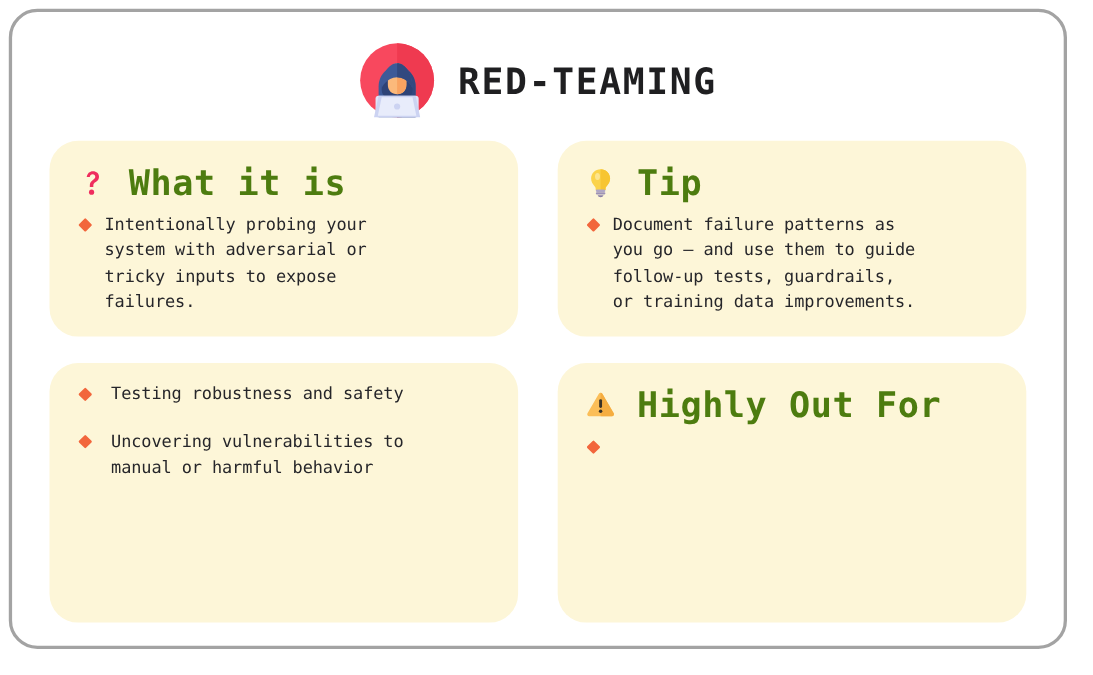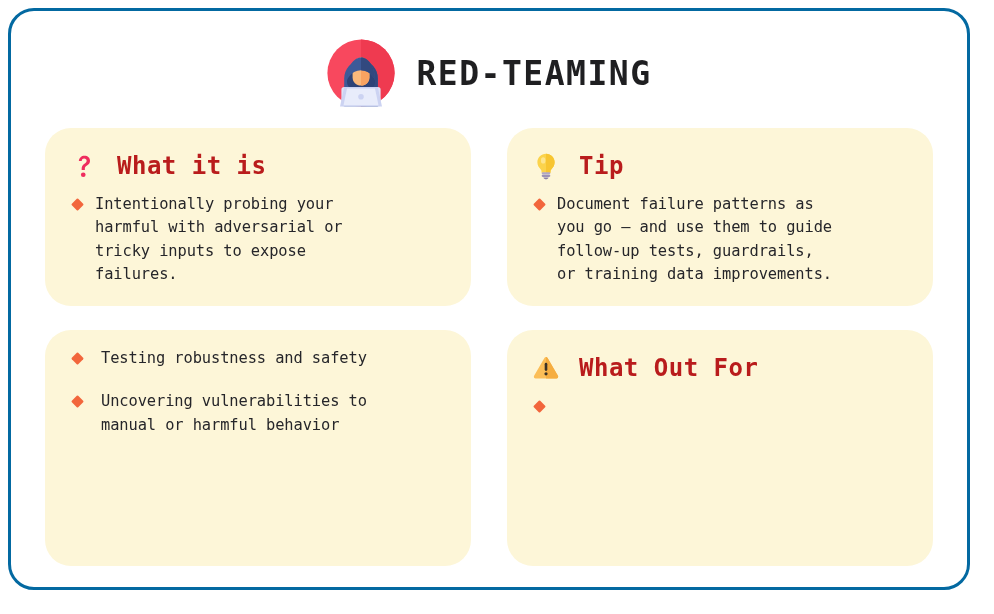--- a/index.html
+++ b/index.html
@@ -13,21 +13,21 @@
     font-family: "DejaVu Sans Mono", monospace;
     overflow: hidden;
   }
 
   #poster {
     position: absolute;
     left: 8px;
     top: 8px;
     width: 962px;
     height: 582px;
-    border: 3px solid #0369a1;
+    border: 3px solid #a3a3a3;
     border-radius: 26px;
     background: #ffffff;
     box-sizing: border-box;
   }
 
   
   #header {
     position: absolute;
     left: 0;
     top: 22px;
@@ -89,23 +89,23 @@
     width: 34px;
     height: 34px;
     flex: 0 0 34px;
     display: flex;
     align-items: center;
     justify-content: center;
   }
 
   .card-title {
     font-family: "DejaVu Sans Mono", monospace;
-    font-size: 24px;
+    font-size: 32px;
     font-weight: 700;
-    color: #b91c1c;
+    color: #4d7c0f;
     line-height: 1;
     letter-spacing: 0.5px;
     white-space: nowrap;
   }
 
   .bullets {
     list-style: none;
     margin: 0;
     padding: 0;
   }
@@ -174,21 +174,21 @@
             <path d="M10.5 10.6c.4-3.4 2.8-5.6 6-5.6 3.5 0 5.9 2.2 5.9 5.3 0 2.3-1 3.7-3.2 5.2-1.8 1.2-2.3 2-2.3 3.6v1.1h-3.4v-1.4c0-2.4.8-3.8 3-5.3 1.7-1.2 2.3-1.9 2.3-3.1 0-1.4-1.1-2.4-2.6-2.4-1.5 0-2.5.9-2.7 2.6z" fill="#ef2d5e"></path>
             <circle cx="15.2" cy="25.3" r="2.5" fill="#ef2d5e"></circle>
           </svg>
         </span>
         <span class="card-title">What it is</span>
       </div>
       <ul class="bullets">
         <li class="bullet">
           <span class="diamond"></span>
           <span class="bullet-text">Intentionally probing your
-harmful with adversarial or
+system with adversarial or
 tricky inputs to expose
 failures.</span>
         </li>
       </ul>
     </div>
 
     <div class="card">
       <div class="card-head">
         <span class="head-icon">
           <svg viewBox="0 0 32 32" width="30" height="30">
@@ -230,21 +230,21 @@
     <div class="card">
       <div class="card-head">
         <span class="head-icon">
           <svg viewBox="0 0 32 32" width="30" height="30">
             <path d="M16 4.2c.7 0 1.3.4 1.7 1l11 19c.8 1.4-.2 3-1.7 3H5c-1.5 0-2.5-1.6-1.7-3l11-19c.4-.6 1-1 1.7-1z" fill="#fbbe58"></path>
             <path d="M16 4.2c.7 0 1.3.4 1.7 1l11 19c.8 1.4-.2 3-1.7 3H16z" fill="#f5ad40"></path>
             <rect x="14.6" y="10.5" width="2.8" height="8.6" rx="1.4" fill="#3a3226"></rect>
             <circle cx="16" cy="22.2" r="1.7" fill="#3a3226"></circle>
           </svg>
         </span>
-        <span class="card-title">What Out For</span>
+        <span class="card-title">Highly Out For</span>
       </div>
       <ul class="bullets">
         <li class="bullet">
           <span class="diamond"></span>
         </li>
       </ul>
     </div>
 
   </div>
 </div>

